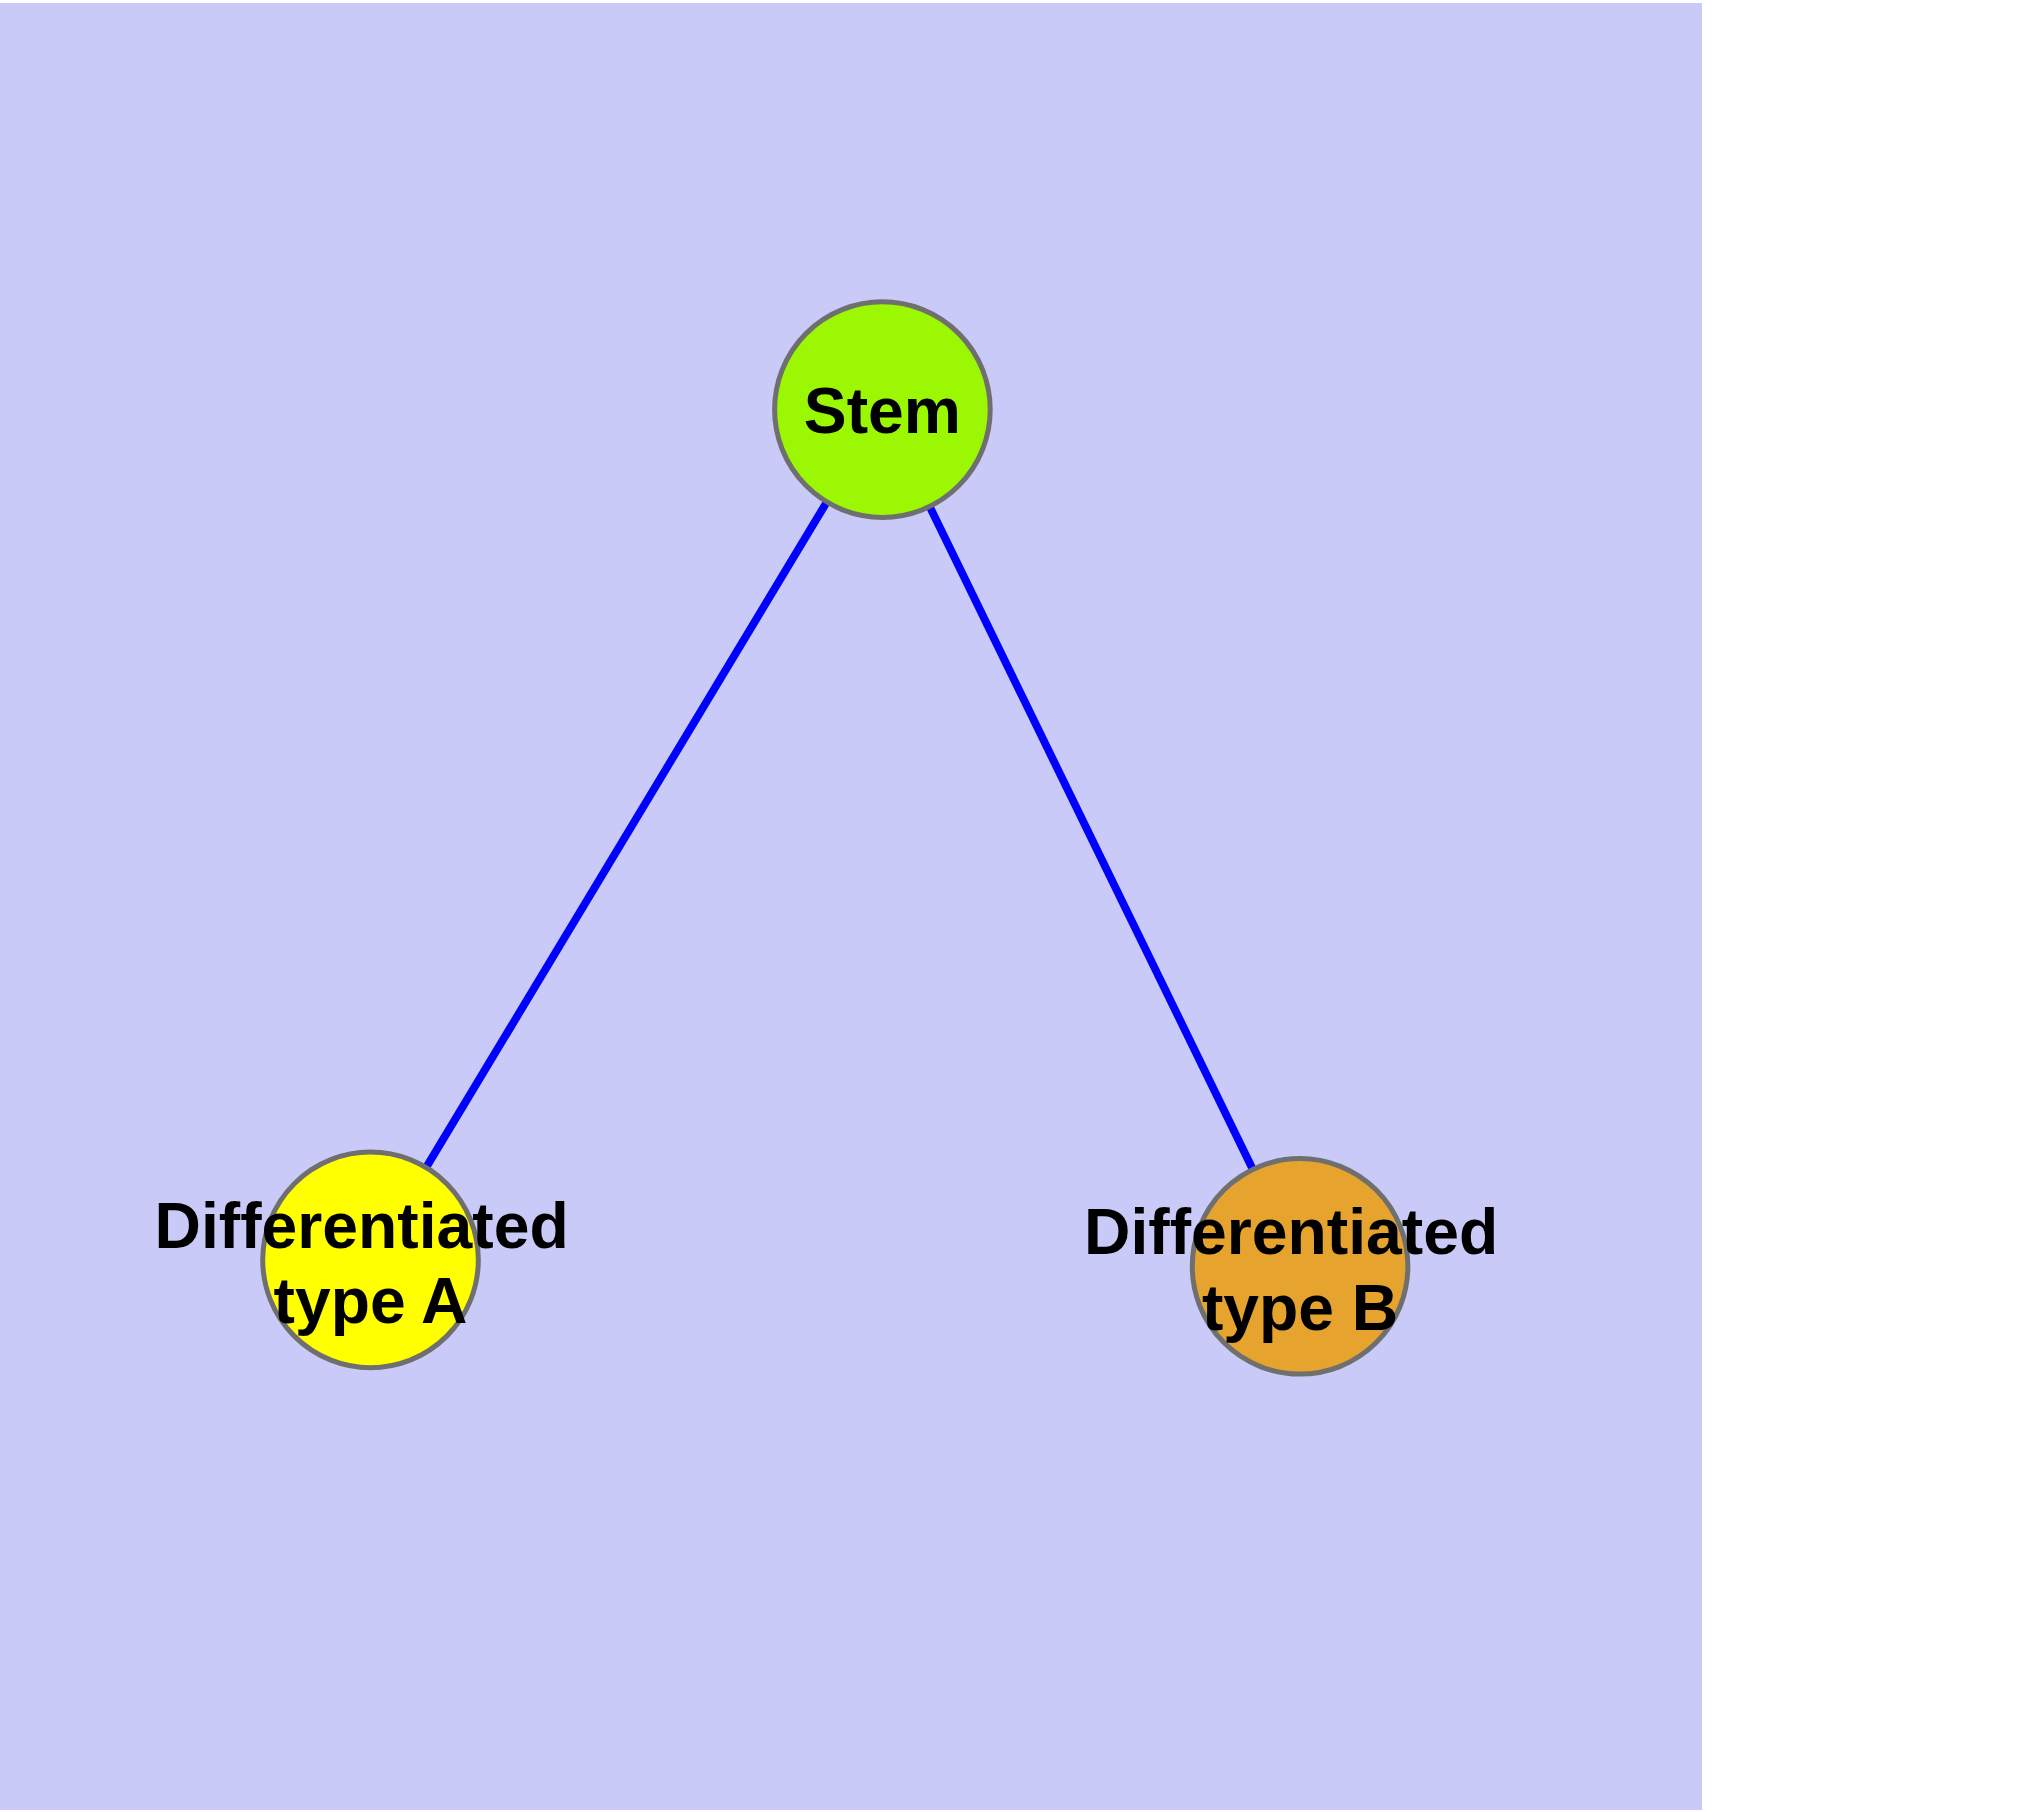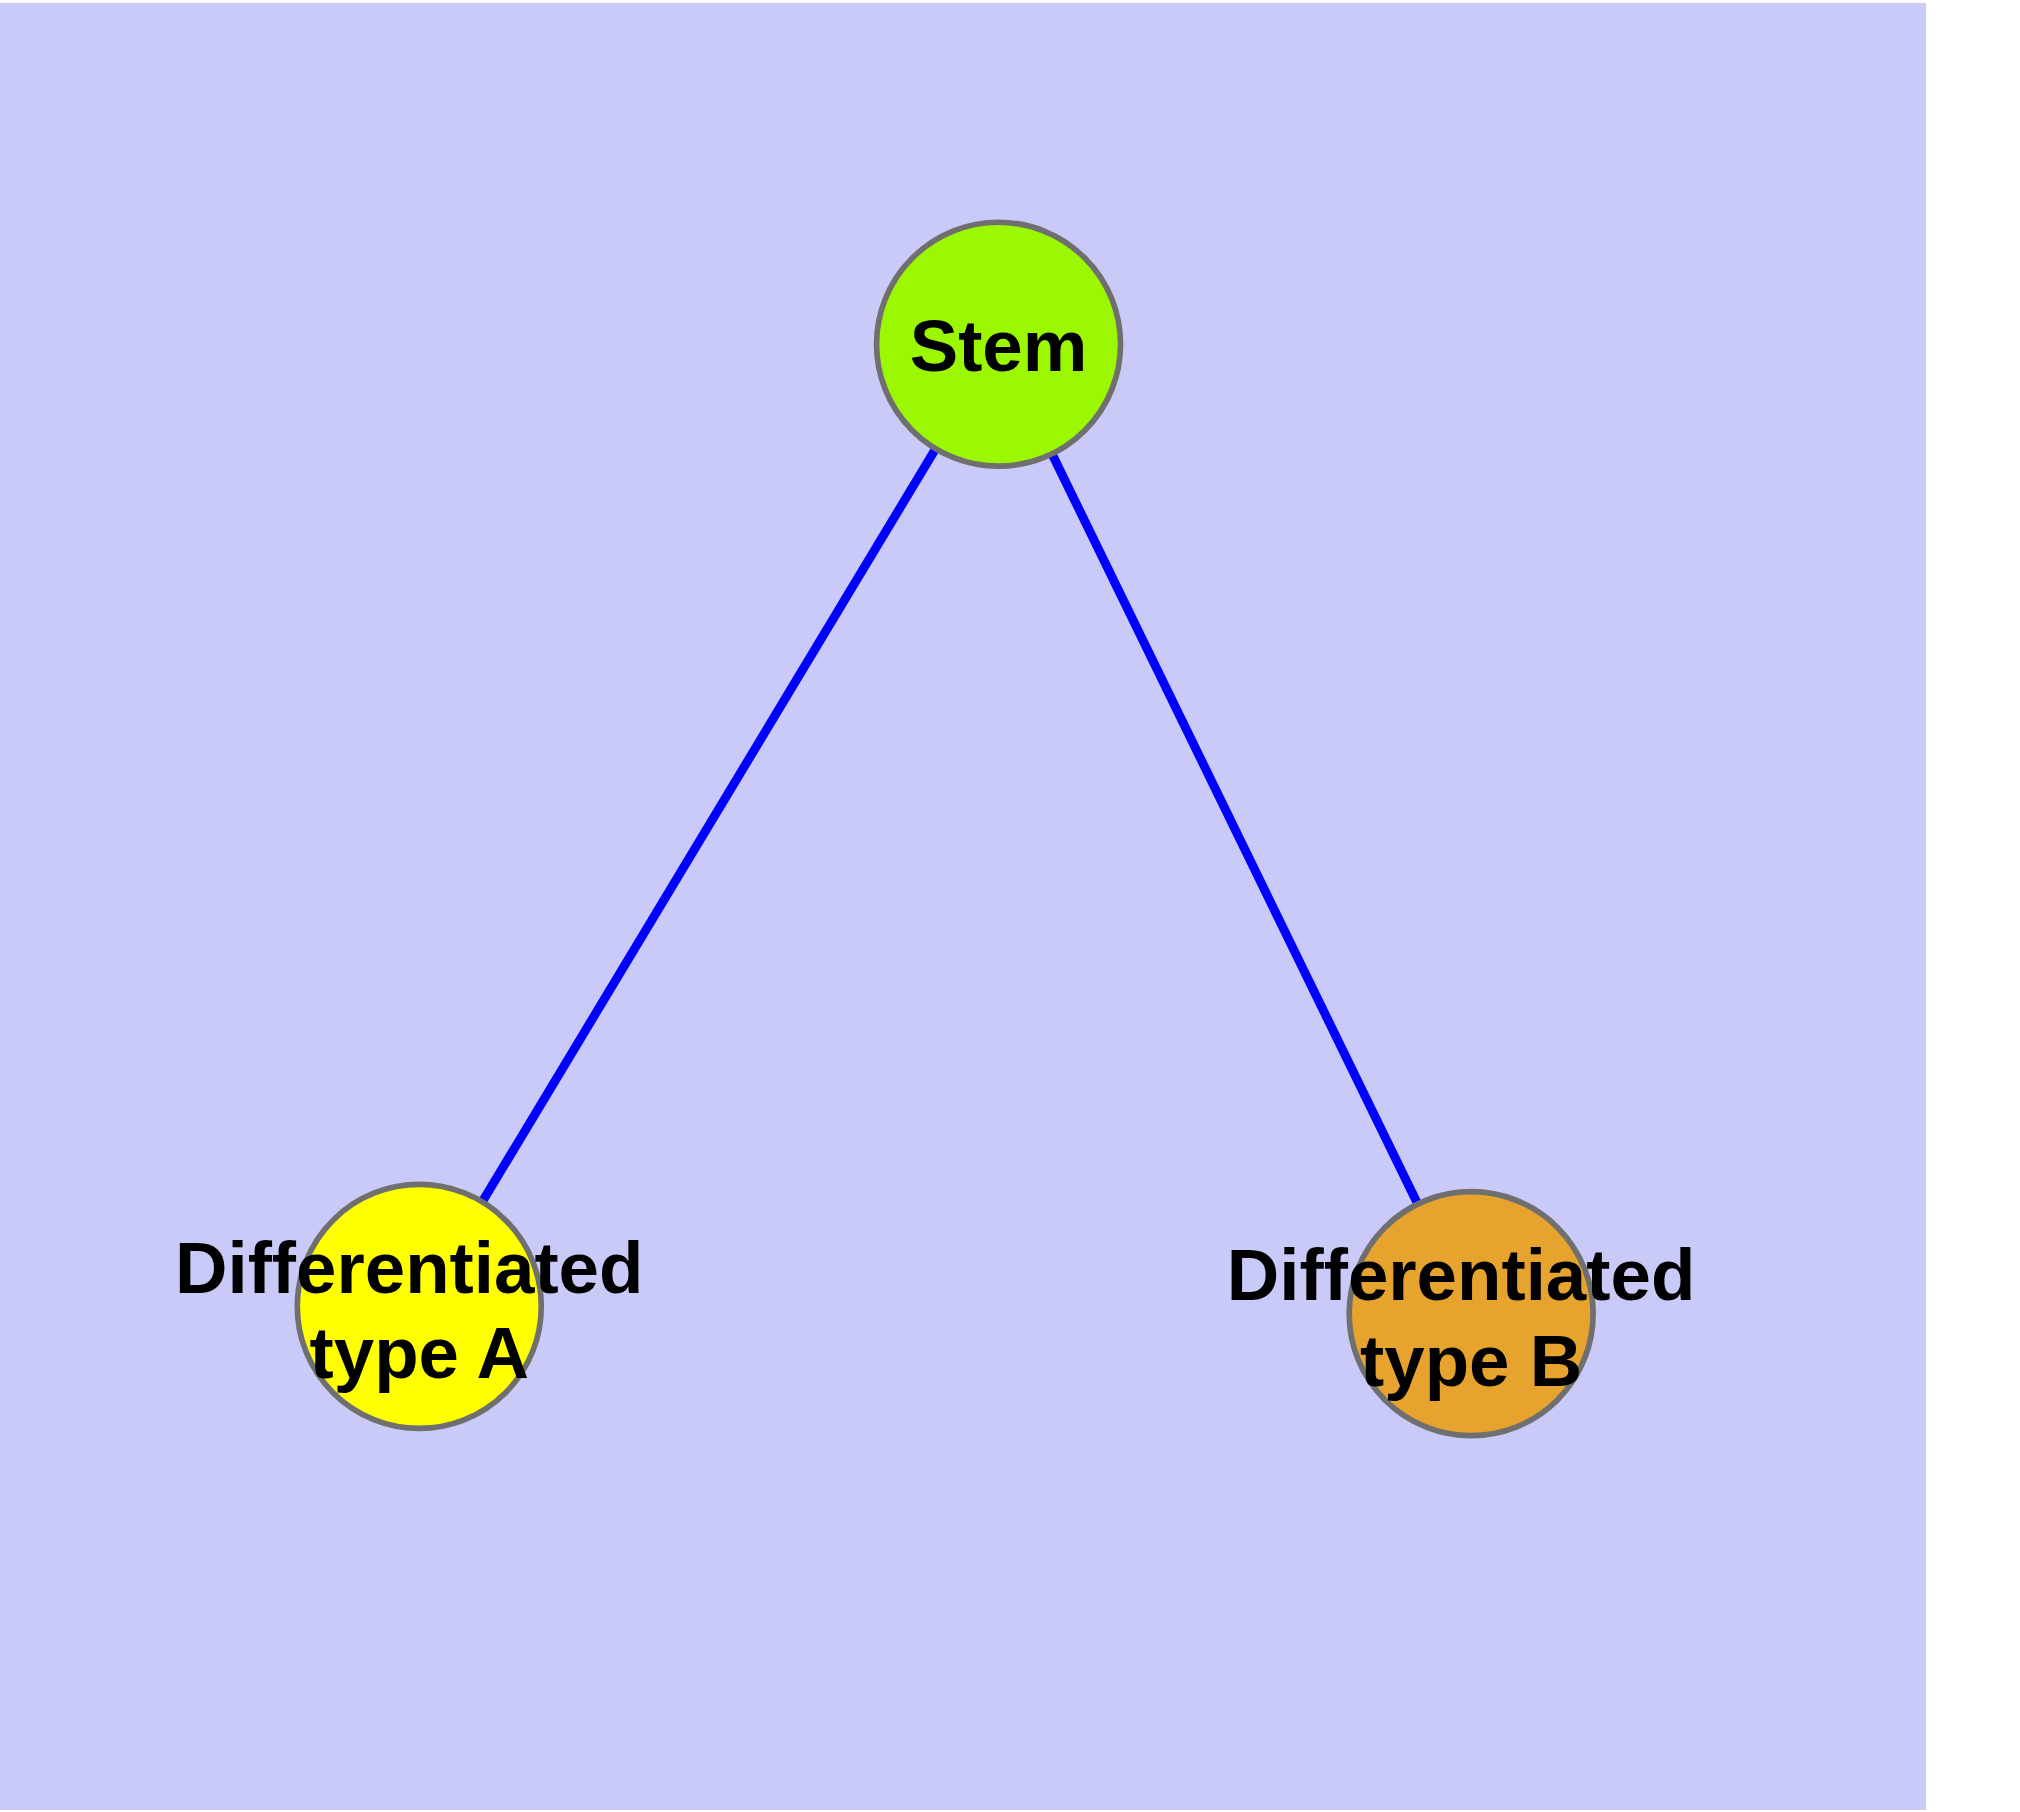--- a/index.html
+++ b/index.html
@@ -7,21 +7,21 @@
     padding: 0;
     width: 2021px;
     height: 1812px;
     background: #ffffff;
     overflow: hidden;
   }
   .canvas {
     position: absolute;
     top: 2.5px;
     left: 0;
-    width: 1926px;
+    width: 1702px;
     height: 1807px;
   }
   svg.graph {
     display: block;
     width: 100%;
     height: 100%;
   }
   .edge {
     stroke-width: 11px;
     stroke-linecap: butt;

